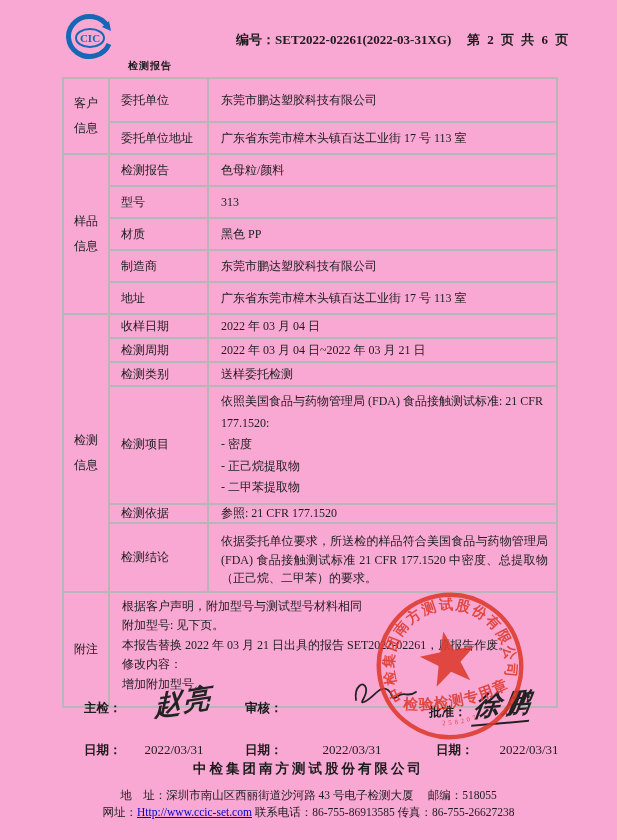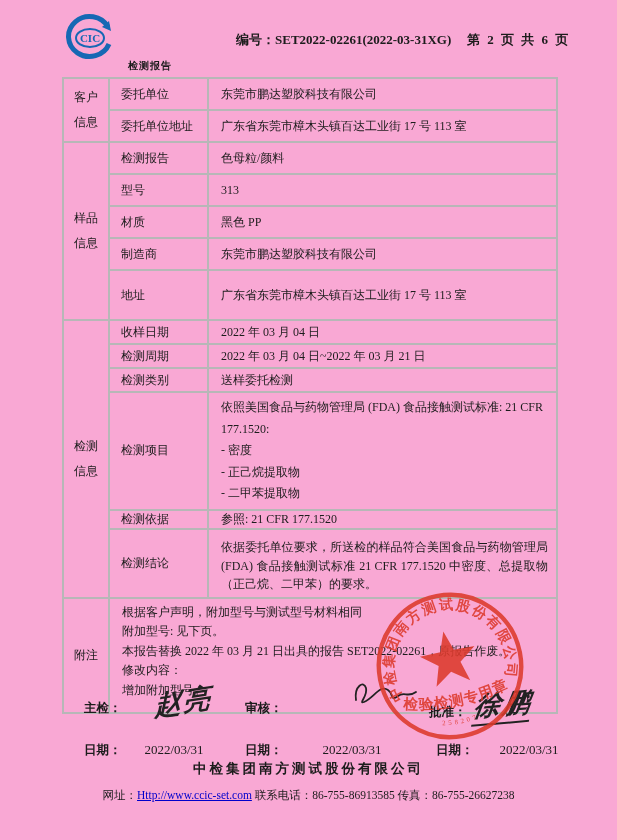--- a/index.html
+++ b/index.html
@@ -67,21 +67,21 @@
   </div>
 
   <table class="report">
     <colgroup>
         <col style="width:46px">
         <col style="width:99px">
         <col>
       </colgroup>
 
     <tbody>
-        <tr style="height:32px">
+        <tr style="height:44px">
       <td class="sec" rowspan="2">客户
 信息</td>
       <td class="lbl">委托单位</td>
       <td class="val">东莞市鹏达塑胶科技有限公司</td>
     </tr>
     <tr style="height:32px">
       <td class="lbl">委托单位地址</td>
       <td class="val">广东省东莞市樟木头镇百达工业街 17 号 113 室</td>
     </tr>
 
@@ -96,21 +96,21 @@
       <td class="val">313</td>
     </tr>
     <tr style="height:32px">
       <td class="lbl">材质</td>
       <td class="val">黑色 PP</td>
     </tr>
     <tr style="height:32px">
       <td class="lbl">制造商</td>
       <td class="val">东莞市鹏达塑胶科技有限公司</td>
     </tr>
-    <tr style="height:50px">
+    <tr style="height:32px">
       <td class="lbl">地址</td>
       <td class="val">广东省东莞市樟木头镇百达工业街 17 号 113 室</td>
     </tr>
 
     <tr style="height:24px">
       <td class="sec" rowspan="6">检测
 信息</td>
       <td class="lbl">收样日期</td>
       <td class="val">2022 年 03 月 04 日</td>
     </tr>
@@ -183,19 +183,23 @@
     <span class="date-val" style="left:122px;top:106px">2022/03/31</span>
     <span class="date-label" style="left:233px;top:106px">日期：</span>
     <span class="date-val" style="left:300px;top:106px">2022/03/31</span>
     <span class="date-label" style="left:424px;top:106px">日期：</span>
     <span class="date-val" style="left:477px;top:106px">2022/03/31</span>
   </div>
 
   <div class="footer">
     <div class="f-company">中检集团南方测试股份有限公司</div>
     <div class="f-line">
+      <span>地　址：</span><span>深圳市南山区西丽街道沙河路 43 号电子检测大厦</span>
+      　<span>邮编：</span><span>518055</span>
+    </div>
+    <div class="f-line">
       <span>网址：</span><a class="f-link">Http://www.ccic-set.com</a>
       <span>联系电话：</span><span>86-755-86913585</span>
       <span>传真：</span><span>86-755-26627238</span>
     </div>
   </div>
 
 </div>
 
 </body></html>

